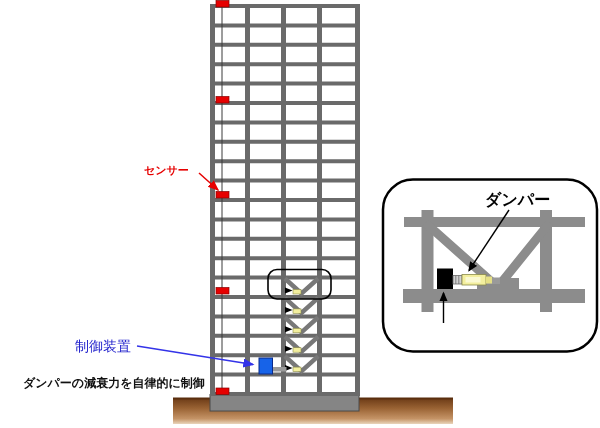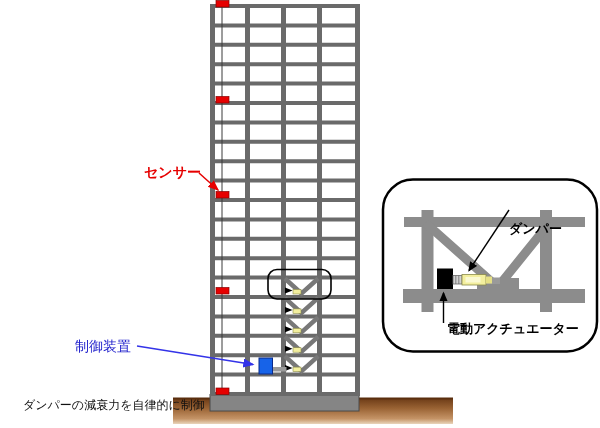--- a/index.html
+++ b/index.html
@@ -1,24 +1,24 @@
 <!DOCTYPE html>
 <html><head>
 <meta charset="utf-8">
 <style>
   html,body{margin:0;padding:0;background:#fff;}
   #stage{position:relative;width:600px;height:428px;background:#fff;overflow:hidden;
          font-family:"Liberation Sans","DejaVu Sans",sans-serif;}
   #stage svg{position:absolute;left:0;top:0;}
   .lbl{position:absolute;white-space:nowrap;line-height:1.25;}
-  .lbl-sensor{left:144px;top:164px;font-size:14px;color:#e60000;font-weight:bold;}
+  .lbl-sensor{left:144px;top:164px;font-size:11px;color:#e60000;font-weight:bold;}
   .lbl-controller{left:75px;top:338px;font-size:14px;color:#2222cc;font-weight:normal;}
   .lbl-note1{left:10px;top:360px;font-size:12px;color:#111;font-weight:bold;}
-  .lbl-note2{left:23px;top:376px;font-size:12px;color:#111;font-weight:normal;margin-top:22px;}
-  .lbl-damper{left:509px;top:190px;font-size:13px;color:#000;font-weight:bold;margin-top:31px;}
+  .lbl-note2{left:23px;top:376px;font-size:12px;color:#111;font-weight:bold;}
+  .lbl-damper{left:485px;top:190px;font-size:16px;color:#000;font-weight:bold;}
   .lbl-actuator{left:447px;top:321px;font-size:13px;color:#000;font-weight:bold;}
 </style>
 </head>
 <body>
 
 <div id="stage">
 
   <svg width="600" height="428" viewBox="0 0 600 428">
     <defs>
       <linearGradient id="gGrad" x1="0" y1="0" x2="0" y2="1">
@@ -117,14 +117,13 @@
 
       <line x1="509" y1="210" x2="469" y2="270.5" stroke="#000" stroke-width="1.4" marker-end="url(#ah-black)"></line>
       <line x1="443.5" y1="323" x2="443.5" y2="293" stroke="#000" stroke-width="1.4" marker-end="url(#ah-black)"></line>
     </g>
   </svg>
 
   <div class="lbl lbl-sensor">センサー</div>
   <div class="lbl lbl-controller">制御装置</div>
   <div class="lbl lbl-note2">ダンパーの減衰力を自律的に制御</div>
   <div class="lbl lbl-damper">ダンパー</div>
-  <div class="lbl lbl-actuator">電動アクチュエーター</div>
 </div>
 
 </body></html>

